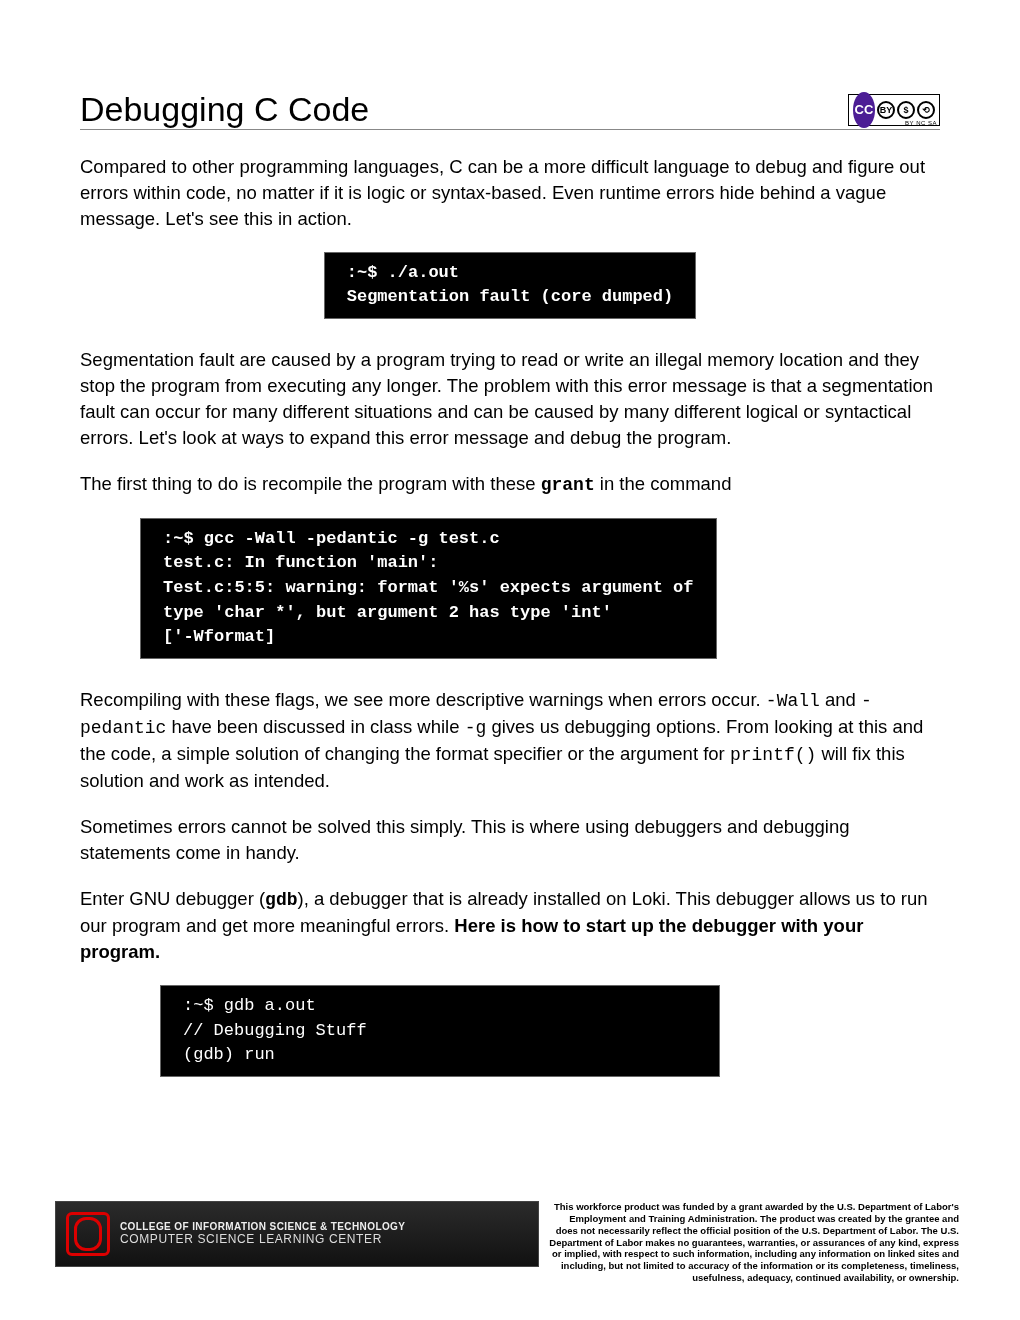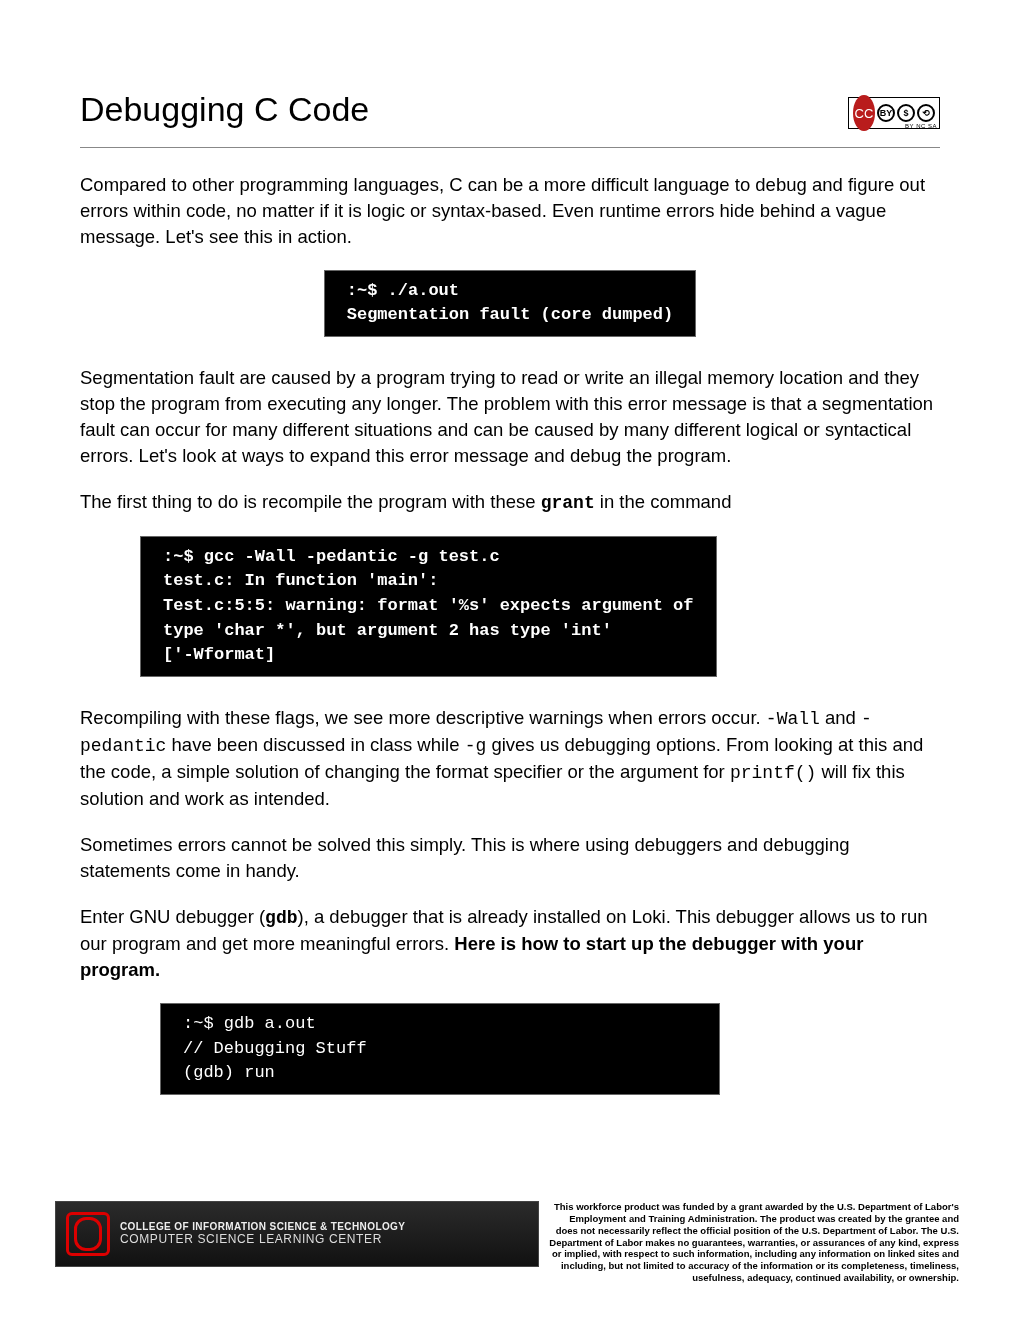--- a/index.html
+++ b/index.html
@@ -10,43 +10,42 @@
     font-family: Arial, Helvetica, sans-serif;
     color: #000;
     position: relative;
   }
   .page {
     padding: 90px 80px 0 80px;
   }
   .header-row {
     display: flex;
     justify-content: space-between;
-    align-items: flex-end;
-    margin-bottom: 18px;
+    align-items: center;
   }
   h1 {
     font-size: 34px;
     font-weight: 400;
   }
   .cc-badge {
     width: 92px;
     height: 32px;
     background: #fff;
     border: 1px solid #000;
     display: flex;
     align-items: center;
     justify-content: center;
     gap: 2px;
     position: relative;
   }
   .cc-label {
-    background: #b91c1c;
+    background: #4c1d95;
     color: #fff;
     font-size: 13px;
-    font-weight: normal;
+    font-weight: bold;
     width: 22px;
     height: 36px;
     border-radius: 50%;
     display: flex;
     align-items: center;
     justify-content: center;
   }
   .cc-circ {
     width: 18px; height: 18px;
     border: 2px solid #000;

